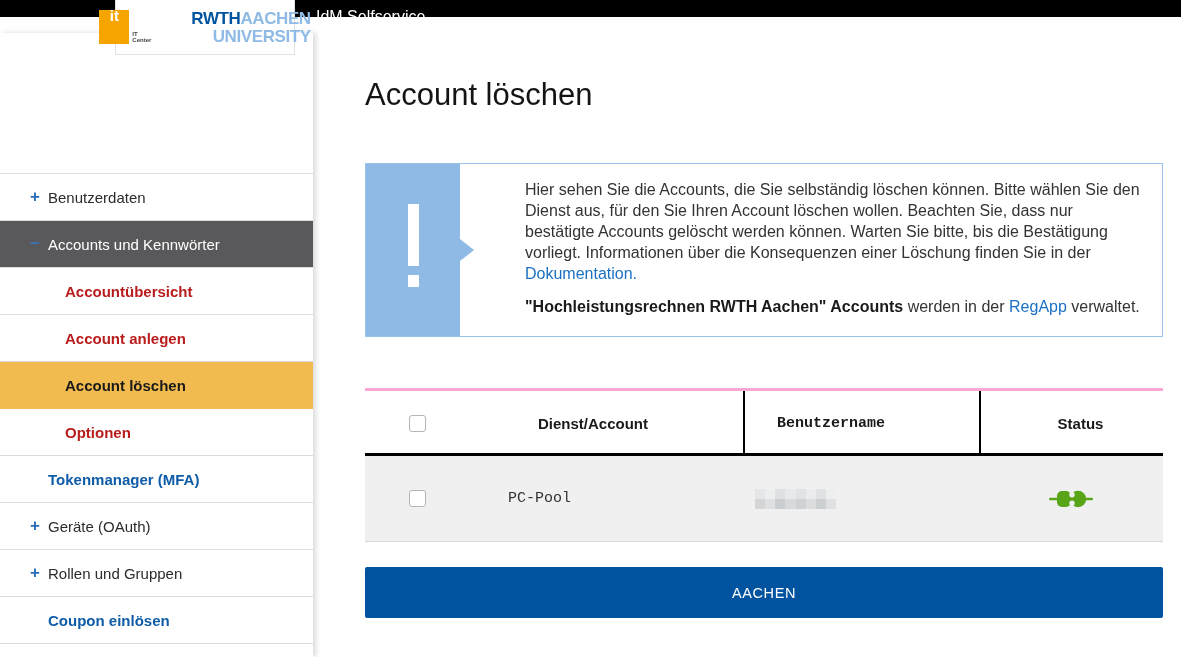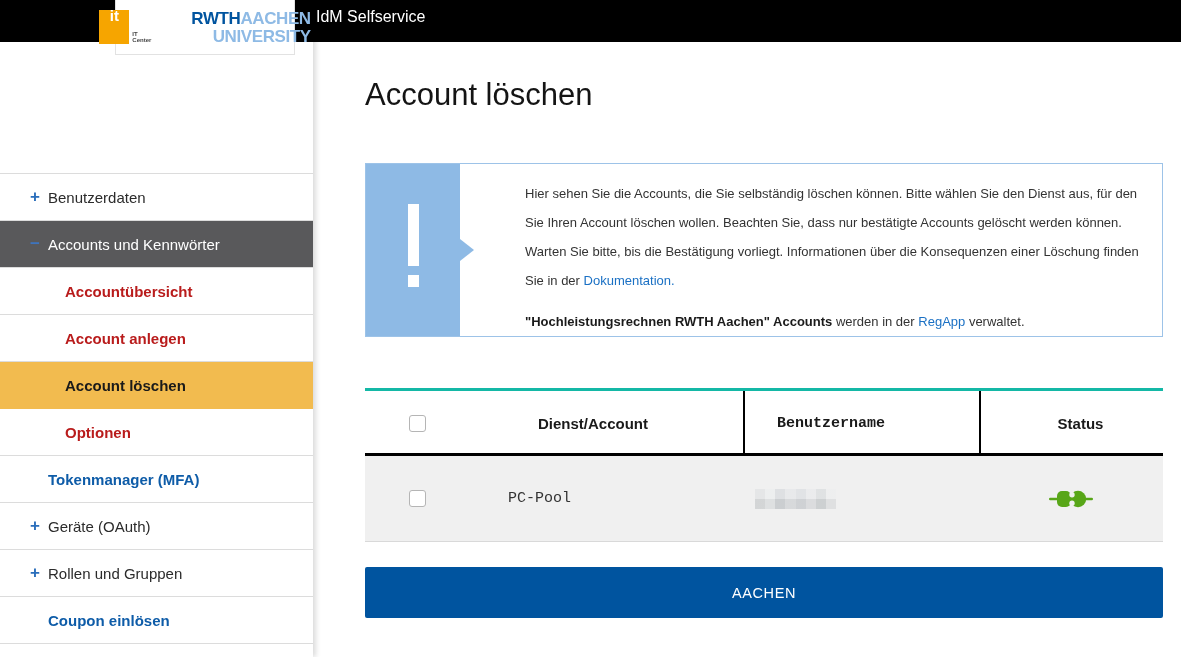--- a/index.html
+++ b/index.html
@@ -1,21 +1,21 @@
 <!DOCTYPE html>
 <html><head>
 <meta charset="utf-8">
 <style>
   * { margin:0; padding:0; box-sizing:border-box; }
   html,body { background:#fff; }
   body { font-family:"Liberation Sans","DejaVu Sans",sans-serif; color:#333; }
   .screen { position:relative; width:1181px; height:657px; overflow:hidden; background:#fff; }
 
   
-  .topbar { position:absolute; left:0; top:0; width:1181px; height:42px; background:#000; z-index:3; }
+  .topbar { position:absolute; left:0; top:0; width:1181px; height:17px; background:#000; z-index:3; }
   .topbar-title { position:absolute; left:316px; top:0; line-height:33px; color:#fff; font-size:16px; }
   .logo-box { position:absolute; left:115px; top:0; width:180px; height:55px; background:#fff;
               border:1px solid #e2e2e2; border-top:none; z-index:4; display:flex; align-items:center; justify-content:center; }
   .it-wrap { display:flex; align-items:flex-end; }
   .it-square { width:34px; height:34px; background:#f6a500; color:#fff; font-weight:bold; font-size:15px;
                display:flex; align-items:flex-end; justify-content:center; padding-bottom:20px; }
   .it-caption { font-size:6px; color:#444; margin-left:3px; margin-bottom:1px; font-weight:bold; }
   .logo-divider { width:1px; height:34px; background:#8ebae5; margin:0 9px 0 11px; }
   .brand { line-height:1; letter-spacing:-0.4px;margin-left:16px; }
   .brand-row1 { font-size:17px; }
@@ -47,27 +47,27 @@
   .page-title { font-size:31px; font-weight:400; color:#141414; margin-top:44px; line-height:36px; }
 
   .info-box { margin-top:50px; width:798px; height:174px; border:1px solid #9dc3e8; display:flex; }
   .info-badge { position:relative; width:94px; background:#8ebae5; flex:none;
                 display:flex; flex-direction:column; align-items:center; }
   .info-badge:after { content:""; position:absolute; right:-14px; top:50%; margin-top:-11px;
                       border-top:11px solid transparent; border-bottom:11px solid transparent;
                       border-left:14px solid #8ebae5; }
   .excl-bar { width:11px; height:62px; background:#fff; margin-top:40px; }
   .excl-dot { width:11px; height:12px; background:#fff; margin-top:9px; }
-  .info-body { padding:15px 18px 0 65px; font-size:13px; line-height:29px; color:#333; }
+  .info-body { padding:15px 18px 0 65px; font-size:16px; line-height:21px; color:#333; }
   .info-body p + p { margin-top:12px; }
   .text-link { color:#1a70c4; text-decoration:none; cursor:pointer; }
   .bold { font-weight:bold; color:#1a1a1a; }
 
   
-  .acct-table { margin-top:51px; width:798px; border-top:3px solid #14b8a6; }
+  .acct-table { margin-top:51px; width:798px; border-top:3px solid #f9a8d4; }
   .t-head { display:grid; grid-template-columns:78px 300px 236px 184px; height:65px;
             border-bottom:3px solid #000; background:#fff; align-items:center;
             font-weight:bold; font-size:15px; color:#1a1a1a; }
   .t-head .c-sep { border-left:2px solid #000; height:65px; display:flex; align-items:center; }
   .th-dienst { text-align:center; }
   .th-benutzer { padding-left:32px;font-family:Liberation Mono, monospace; }
   .th-status { justify-content:center;padding-left:17px; }
   .t-row { display:grid; grid-template-columns:78px 300px 236px 184px; height:86px;
            background:#f0f0f0; border-bottom:1px solid #d9d9d9; align-items:center; font-size:15px; }
   .cell-check { padding-left:44px; }

